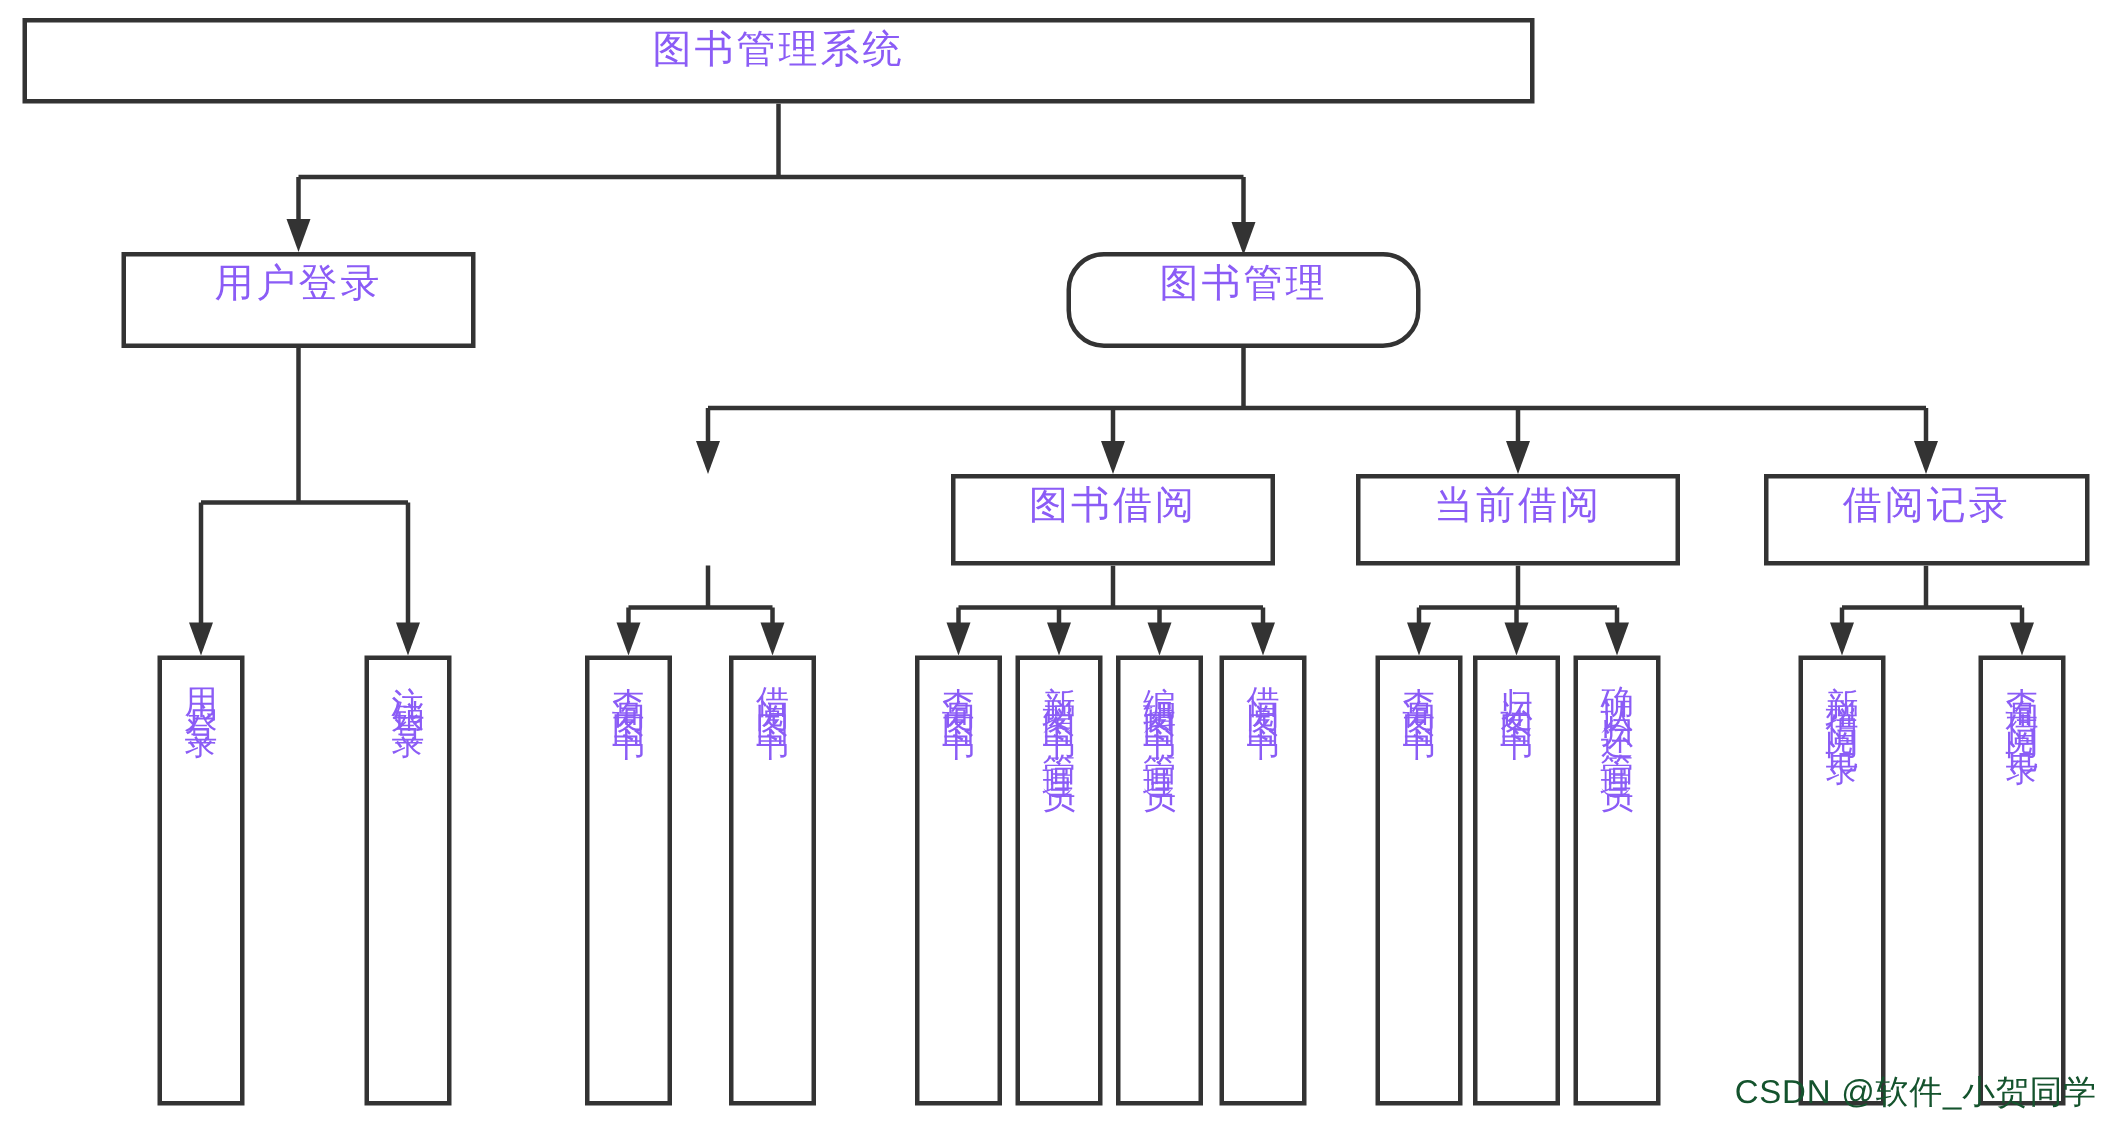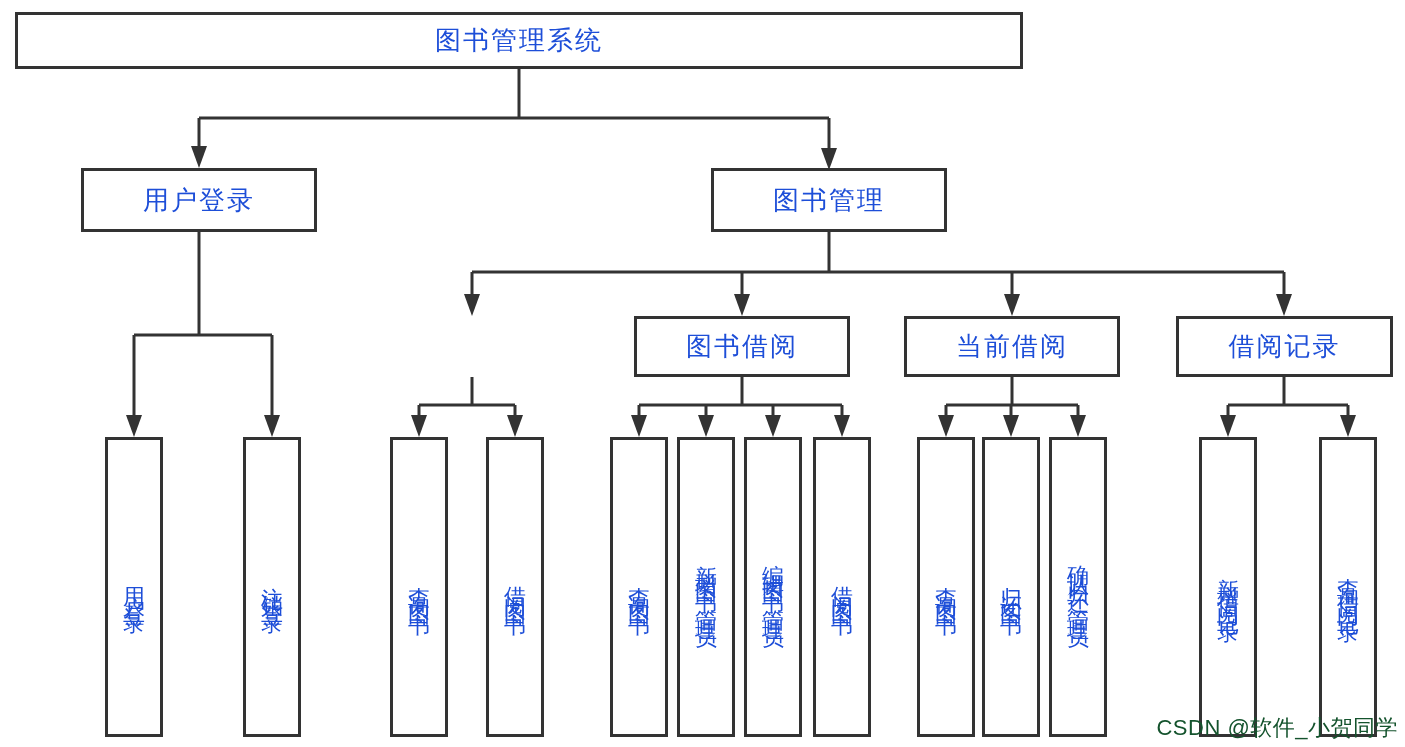--- a/index.html
+++ b/index.html
@@ -15,23 +15,23 @@
     position: absolute;
     left: 0; top: 0;
     width: 1405px; height: 747px;
     z-index: 1;
   }
   .box {
     position: absolute;
     box-sizing: border-box;
     background: #ffffff;
     border: 3px solid #333333;
-    color: #1d4ed8;
+    color: #8b5cf6;
     display: flex;
-    align-items: center;
+    align-items: flex-start;
     justify-content: center;
     text-align: center;
     z-index: 2;
   }
   .hbox { font-size: 26px; letter-spacing: 2px; }
   .leaf {
     font-size: 22px;
     z-index: 2;
   }
   .leaf .vtext {
@@ -127,21 +127,21 @@
     </g>
   </svg>
 
   <div class="box hbox" style="left:15px; top:12px; width:1008px; height:57px;">
     <span>图书管理系统</span>
   </div>
 
   <div class="box hbox" style="left:81px; top:168px; width:236px; height:64px;">
     <span>用户登录</span>
   </div>
-  <div class="box hbox" style="left:711px; top:168px; width:236px; height:64px;">
+  <div class="box hbox" style="left:711px; top:168px; width:236px; height:64px;border-radius:25px;">
     <span>图书管理</span>
   </div>
 
   <div class="box hbox" style="left:904px; top:316px; width:216px; height:61px;">
     <span>当前借阅</span>
   </div>
   <div class="box hbox" style="left:634px; top:316px; width:216px; height:61px;">
     <span>图书借阅</span>
   </div>
   <div class="box hbox" style="left:1176px; top:316px; width:217px; height:61px;">

